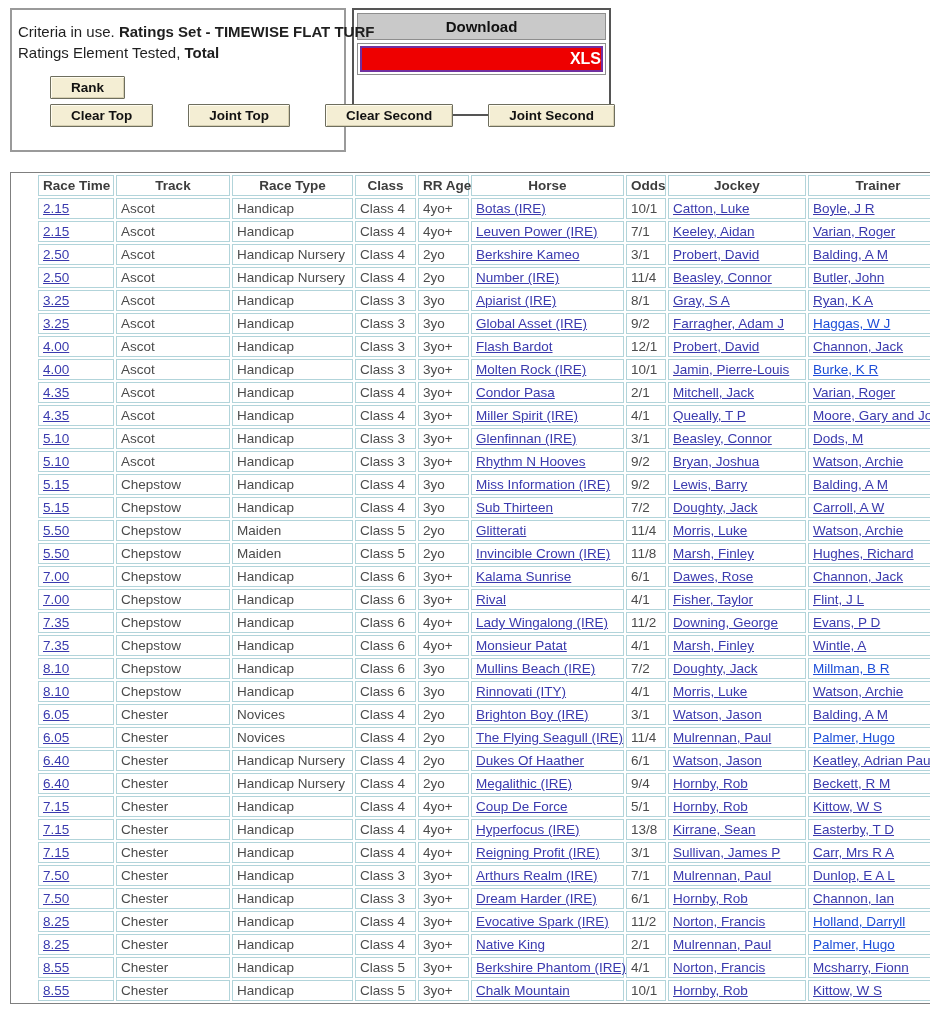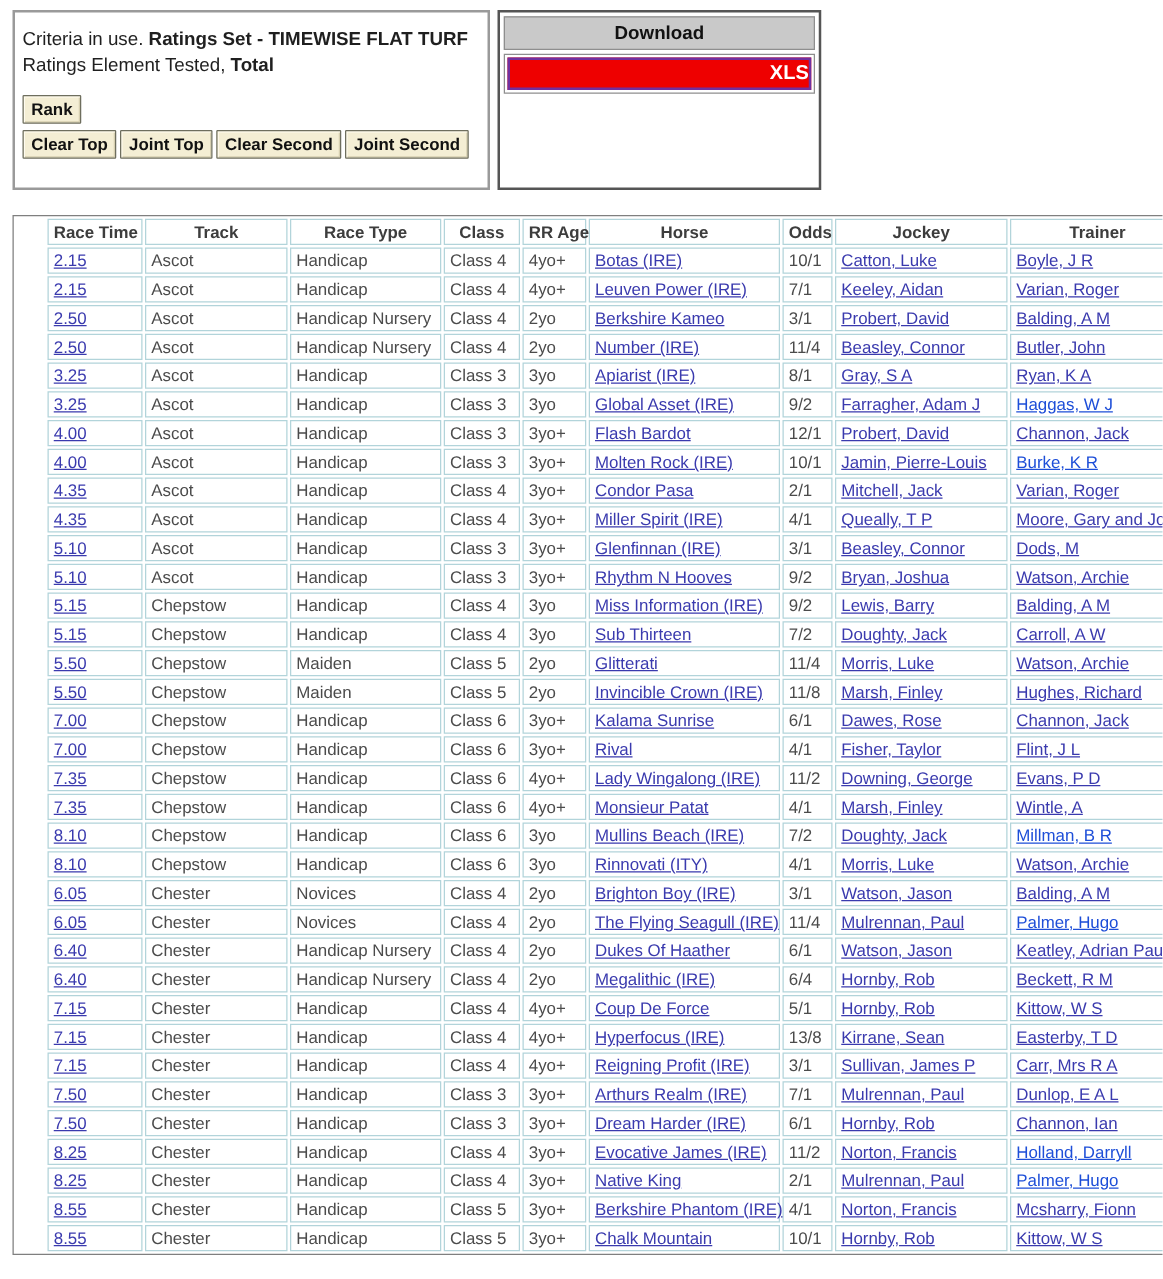--- a/index.html
+++ b/index.html
@@ -3,37 +3,37 @@
 <meta charset="utf-8">
 <style>
   html,body { margin:0; padding:0; background:#ffffff; }
   body { font-family:"Liberation Sans", sans-serif; color:#2b2b2b; }
   .page { width:930px; }
 
   
   .top-area { display:flex; align-items:flex-start; margin:8px 0 0 10px; }
 
   .criteria-box {
-    box-sizing:border-box; width:382px; height:144px;
+    box-sizing:border-box; width:336px; height:144px;
     border:2px solid #9a9a9a; background:#fff; position:relative;
   }
   .criteria-text { margin:11px 4px 0 6px; font-size:15px; line-height:21px; color:#1f1f1f; white-space:nowrap; }
   .criteria-text b { font-weight:bold; }
   .rank-row { margin:13px 0 0 6px; }
   .btn-row  { margin:5px 0 0 6px; display:flex; gap:3px; }
   .beige-btn {
     font-family:"Liberation Sans", sans-serif;
     font-size:13.5px; font-weight:bold; color:#111;
     background:#f4eed4; border:1px solid #6e6e5e; border-radius:1px;
     box-shadow: inset 1px 1px 0 #fffcef, inset -1px -1px 0 #d6cfb0;
-    padding:3px 6px; cursor:pointer; white-space:nowrap;
+    padding:3px 20px; cursor:pointer; white-space:nowrap;margin-left:32px;
   }
 
   .download-box {
-    box-sizing:border-box; width:259px; height:144px; margin-left:6px;
+    box-sizing:border-box; width:259px; height:108px; margin-left:6px;
     border:2px solid #555555; background:#fff; padding:3px;
   }
   .dl-header {
     background:#c9c9c9; border:1px solid #8e8e8e;
     font-weight:bold; font-size:15px; text-align:center;
     padding:4px 0; color:#111;
   }
   .dl-row { display:flex; gap:4px; margin-top:3px; }
   .dl-cell { flex:1; border:1px solid #8e8e8e; padding:2px; box-sizing:border-box; }
   .dl-btn {
@@ -421,21 +421,21 @@
     <td><a class="lnk">Keatley, Adrian Paul</a></td>
   </tr>
 
   <tr>
     <td><a class="lnk">6.40</a></td>
     <td><span>Chester</span></td>
     <td><span>Handicap Nursery</span></td>
     <td><span>Class 4</span></td>
     <td><span>2yo</span></td>
     <td><a class="lnk">Megalithic (IRE)</a></td>
-    <td><span>6/4</span></td>
+    <td><span>9/4</span></td>
     <td><a class="lnk">Hornby, Rob</a></td>
     <td><a class="lnk">Beckett, R M</a></td>
   </tr>
 
   <tr>
     <td><a class="lnk">7.15</a></td>
     <td><span>Chester</span></td>
     <td><span>Handicap</span></td>
     <td><span>Class 4</span></td>
     <td><span>4yo+</span></td>
@@ -492,21 +492,21 @@
     <td><a class="lnk">Hornby, Rob</a></td>
     <td><a class="lnk">Channon, Ian</a></td>
   </tr>
 
   <tr>
     <td><a class="lnk">8.25</a></td>
     <td><span>Chester</span></td>
     <td><span>Handicap</span></td>
     <td><span>Class 4</span></td>
     <td><span>3yo+</span></td>
-    <td><a class="lnk">Evocative James (IRE)</a></td>
+    <td><a class="lnk">Evocative Spark (IRE)</a></td>
     <td><span>11/2</span></td>
     <td><a class="lnk">Norton, Francis</a></td>
     <td><a class="lnk visited">Holland, Darryll</a></td>
   </tr>
 
   <tr>
     <td><a class="lnk">8.25</a></td>
     <td><span>Chester</span></td>
     <td><span>Handicap</span></td>
     <td><span>Class 4</span></td>

